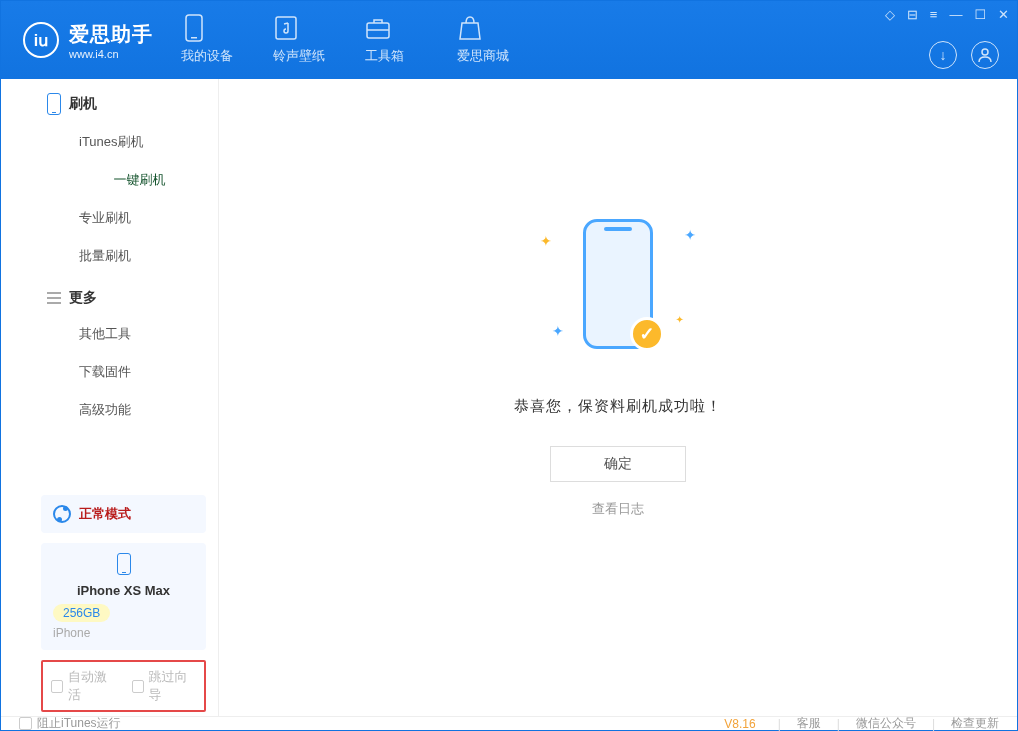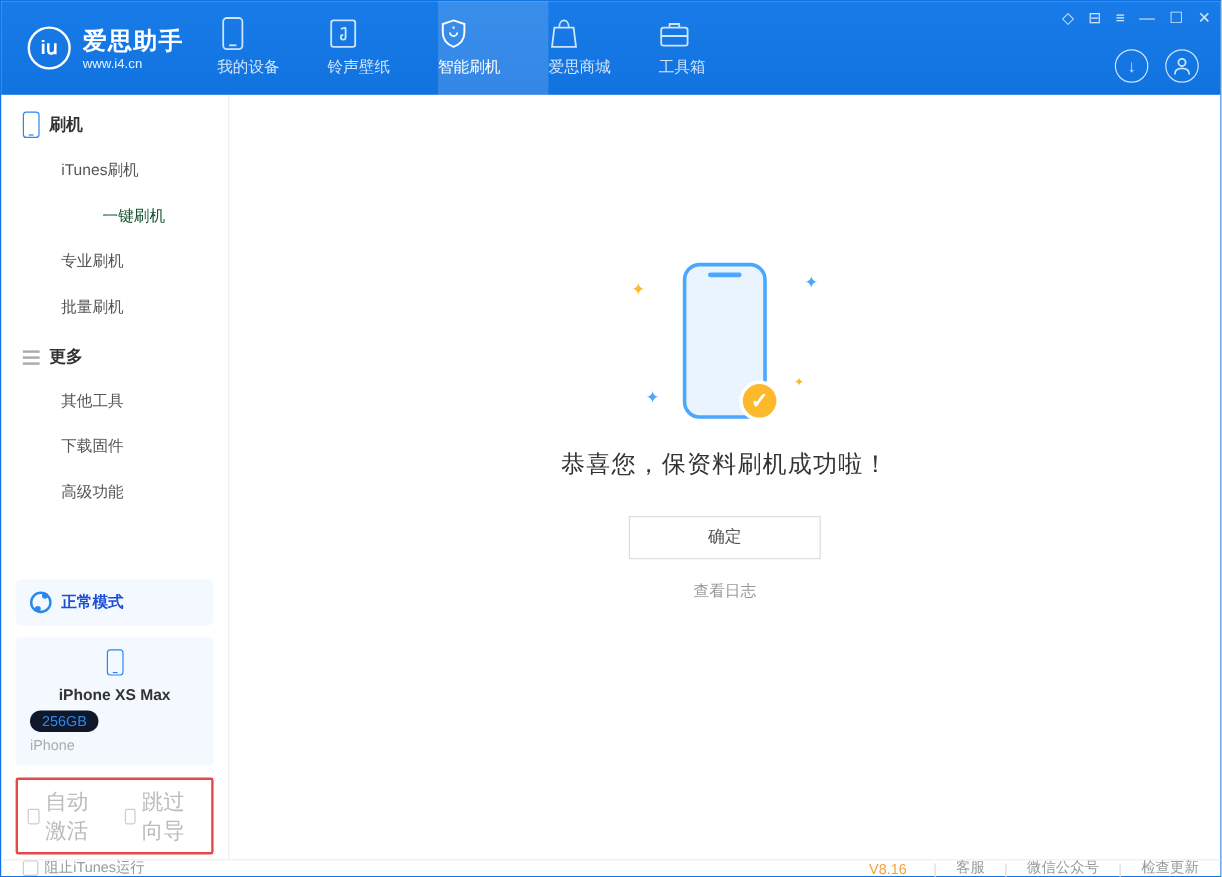--- a/index.html
+++ b/index.html
@@ -19,47 +19,47 @@
   .tabs { display:flex; height:100%; margin-left:10px; }
   .tab { width:92px; display:flex; flex-direction:column; justify-content:center; cursor:pointer; color:#cfe4fb; }
   .tab.active { background: rgba(255,255,255,0.15); color:#fff; }
   .tab-icon { width:26px; height:26px; margin-bottom:6px; display:flex; align-items:center; justify-content:center; }
   .tab-label { font-size:13px; }
   .title-controls { position:absolute; top:6px; right:8px; display:flex; gap:12px; font-size:13px; color:#cfe4fb; }
   .title-controls span { cursor:pointer; }
   .header-right-icons { position:absolute; right:18px; bottom:10px; display:flex; gap:14px; }
   .circ-icon { width:28px; height:28px; border:1.8px solid #cfe4fb; border-radius:50%; display:flex; align-items:center; justify-content:center; color:#cfe4fb; cursor:pointer; font-size:14px; }
   
-  .body { flex:1; display:flex; overflow:hidden; }
+  .body { flex:1; display:flex; overflow:hidden;padding-left:28px; }
   .sidebar { width:190px; border-right:1px solid #eee; display:flex; flex-direction:column; }
   .side-section-h { display:flex; align-items:center; padding:14px 18px 8px 18px; font-size:14px; color:#333; font-weight:bold; gap:8px; }
   .side-item { padding:10px 18px 10px 50px; font-size:13px; color:#555; cursor:pointer; }
   .side-item.active { color:#14532d;text-align:center; }
   .side-bottom { margin-top:auto; padding:0 12px 4px 12px; }
   .mode-card, .device-card { background:#f4f8ff; border-radius:4px; padding:10px 12px; margin-bottom:10px; font-size:13px; }
-  .mode-card { display:flex; align-items:center; gap:8px; font-weight:bold; color:#1d4ed8;font-family:Liberation Serif, serif; }
+  .mode-card { display:flex; align-items:center; gap:8px; font-weight:bold; color:#b91c1c;font-family:Liberation Serif, serif; }
   .device-card .dname { display:flex; align-items:center; gap:8px; font-weight:bold; color:#333;flex-direction:column; }
-  .pill { display:inline-block; margin-top:6px; background:#0f172a; color:#2b88ea; border-radius:10px; padding:2px 10px; font-size:12px; }
+  .pill { display:inline-block; margin-top:6px; background:#fef9c3; color:#2b88ea; border-radius:10px; padding:2px 10px; font-size:12px; }
   .dtype { color:#aaa; font-size:12px; margin-top:4px; }
-  .checkbox-row { border:2px solid #e54848; border-radius:2px; padding:6px 8px; display:flex; gap:16px; font-size:18px; color:#bbb; }
+  .checkbox-row { border:2px solid #e54848; border-radius:2px; padding:6px 8px; display:flex; gap:16px; font-size:13px; color:#bbb; }
   .cb { display:flex; align-items:center; gap:5px; cursor:pointer; }
   .cb-box { width:13px; height:13px; border:1px solid #ccc; border-radius:2px; }
   
   .main { flex:1; display:flex; flex-direction:column; align-items:center; justify-content:flex-start; padding-top:120px; }
   .illustration { position:relative; width:200px; height:170px; display:flex; align-items:center; justify-content:center; }
   .phone { width:70px; height:130px; border:3px solid #4aa7ff; border-radius:14px; background:#eaf4ff; position:relative; }
   .notch { position:absolute; top:5px; left:50%; transform:translateX(-50%); width:28px; height:4px; background:#4aa7ff; border-radius:2px; }
   .check-badge { position:absolute; right:54px; bottom:18px; width:34px; height:34px; background:#fcb92b; border-radius:50%; display:flex; align-items:center; justify-content:center; color:#fff; font-size:18px; font-weight:bold; border:3px solid #fff; }
   .spark { position:absolute; font-size:14px; color:#4aa7ff; }
   .spark.s1 { left:22px; top:34px; color:#fcb92b; }
   .spark.s2 { right:22px; top:28px; }
   .spark.s3 { left:34px; bottom:30px; }
   .spark.s4 { right:34px; bottom:44px; color:#fcb92b; font-size:10px; }
-  .success-text { font-size:20px; color:#333; margin-top:4px; letter-spacing:1px; }
-  .ok-btn { margin-top:30px; width:160px; height:36px; border:1px solid #ddd; background:#fff; font-size:14px; color:#555; cursor:pointer; }
+  .success-text { font-size:15px; color:#333; margin-top:28px; letter-spacing:1px; }
+  .ok-btn { margin-top:30px; width:136px; height:36px; border:1px solid #ddd; background:#fff; font-size:14px; color:#555; cursor:pointer; }
   .view-log { margin-top:18px; font-size:13px; color:#999; cursor:pointer; }
   
   .footer { height:14px; border-top:1px solid #eee; display:flex; align-items:center; padding:0 18px; font-size:12px; color:#999; }
   .footer .cb { color:#999; }
   .footer-right { margin-left:auto; display:flex; align-items:center; gap:16px; }
   .footer-right .ver { color:#f2a33a; margin-right:6px; }
   .footer-right .sep { color:#ddd; }
   .footer-right .link { color:#999; cursor:pointer; }
   .icon-dev { width:14px; height:22px; border:1.5px solid #2b88ea; border-radius:3px; position:relative; display:inline-block; }
   .icon-dev::after { content:""; position:absolute; bottom:1px; left:50%; transform:translateX(-50%); width:4px; height:1.5px; background:#2b88ea; }
@@ -95,45 +95,36 @@
       </div>
       <div class="tab">
         <div class="tab-icon">
             <svg width="24" height="26" viewBox="0 0 24 26">
               <rect x="2" y="2" width="20" height="22" rx="2" fill="none" stroke="currentColor" stroke-width="1.5"></rect>
               <path d="M14 8 L14 16 A2 2 0 1 1 12 14 M14 8 L10 9" fill="none" stroke="currentColor" stroke-width="1.5"></path>
             </svg>
           </div>
         <div class="tab-label">铃声壁纸</div>
       </div>
-      <div class="tab active">
-        <div class="tab-icon">
-            <svg width="24" height="26" viewBox="0 0 24 26">
-              <path d="M12 2 L21 5 L21 12 C21 18 17 22 12 24 C7 22 3 18 3 12 L3 5 Z" fill="none" stroke="currentColor" stroke-width="1.6"></path>
-              <path d="M9 12 A3 3 0 1 0 15 12 M12 9 L12 7" fill="none" stroke="currentColor" stroke-width="1.6"></path>
-            </svg>
-          </div>
-        <div class="tab-label">智能刷机</div>
-      </div>
-      <div class="tab">
-        <div class="tab-icon">
-            <svg width="24" height="26" viewBox="0 0 24 26">
-              <path d="M4 8 L20 8 L22 24 L2 24 Z M8 8 C8 4 10 2 12 2 C14 2 16 4 16 8" fill="none" stroke="currentColor" stroke-width="1.5"></path>
-            </svg>
-          </div>
-        <div class="tab-label">爱思商城</div>
-      </div>
       <div class="tab">
         <div class="tab-icon">
             <svg width="26" height="24" viewBox="0 0 26 24">
               <rect x="2" y="7" width="22" height="15" rx="2" fill="none" stroke="currentColor" stroke-width="1.5"></rect>
               <path d="M9 7 L9 4 L17 4 L17 7 M2 14 L24 14" fill="none" stroke="currentColor" stroke-width="1.5"></path>
             </svg>
           </div>
         <div class="tab-label">工具箱</div>
+      </div>
+      <div class="tab">
+        <div class="tab-icon">
+            <svg width="24" height="26" viewBox="0 0 24 26">
+              <path d="M4 8 L20 8 L22 24 L2 24 Z M8 8 C8 4 10 2 12 2 C14 2 16 4 16 8" fill="none" stroke="currentColor" stroke-width="1.5"></path>
+            </svg>
+          </div>
+        <div class="tab-label">爱思商城</div>
       </div>
     </div>
     <div class="title-controls">
       <span>◇</span>
       <span>⊟</span>
       <span>≡</span>
       <span>—</span>
       <span>☐</span>
       <span>✕</span>
     </div>

